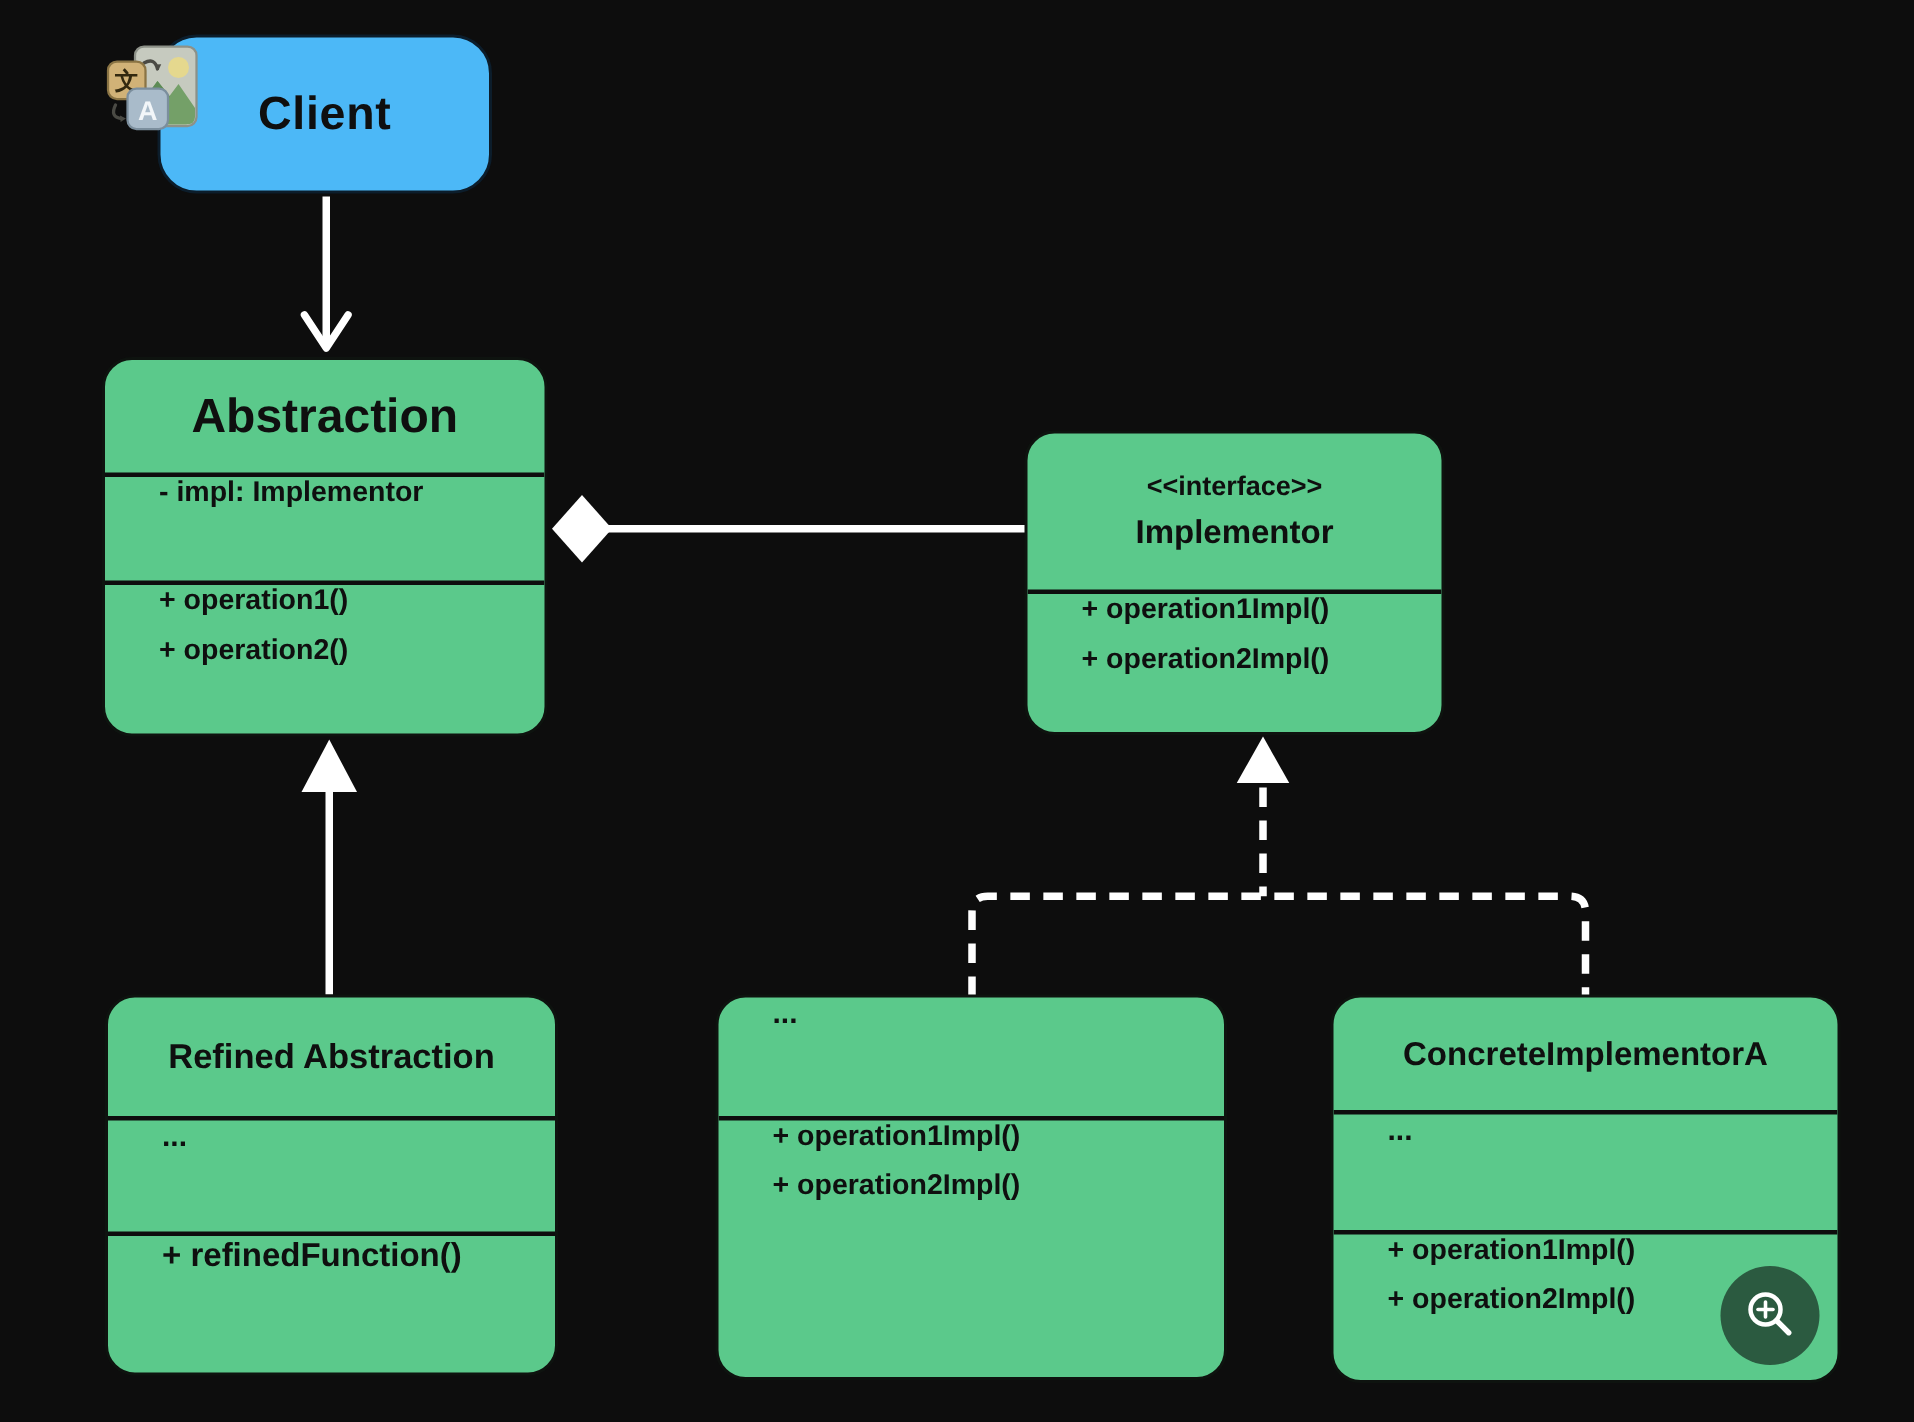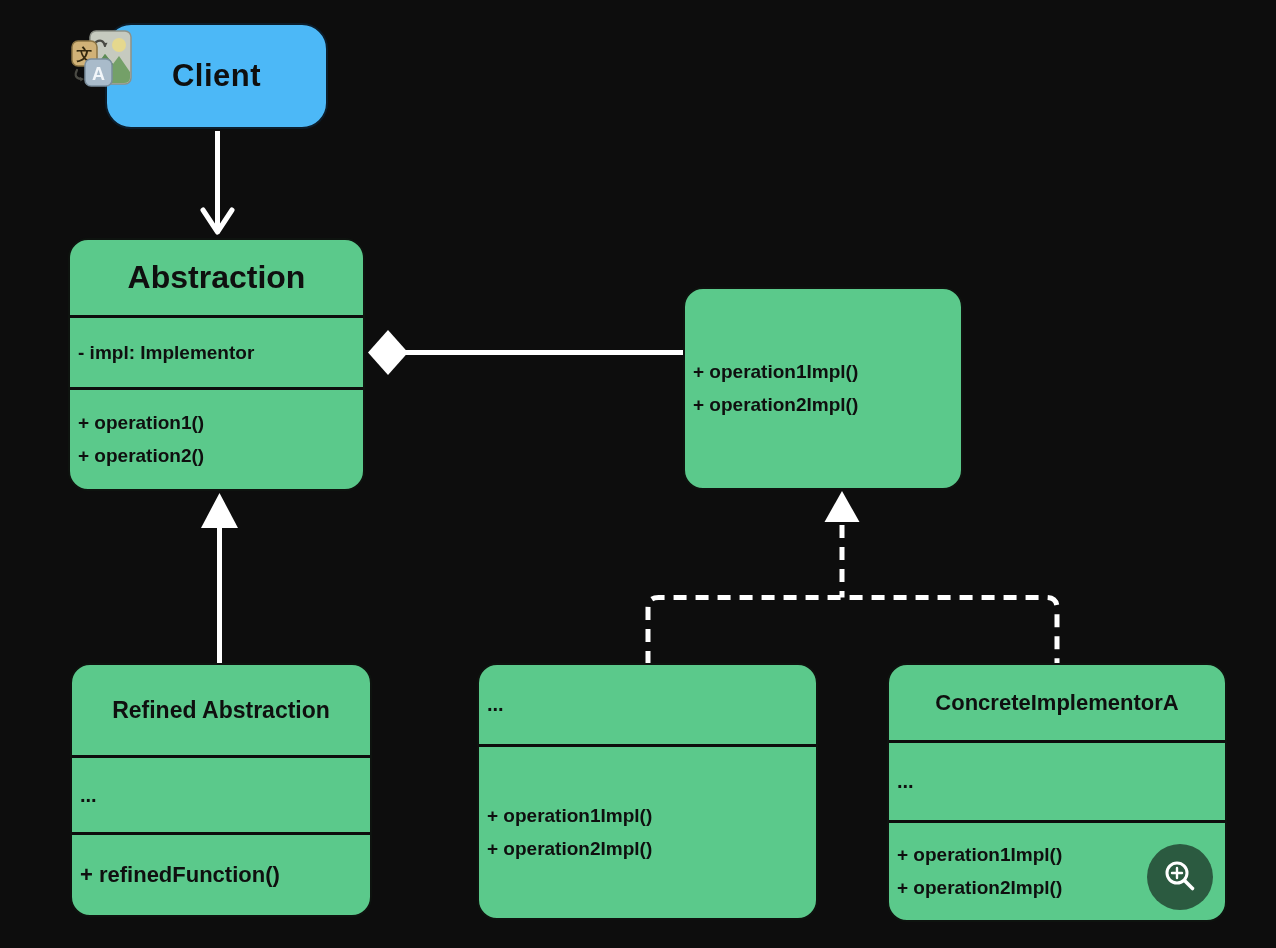--- a/index.html
+++ b/index.html
@@ -17,35 +17,35 @@
     border:2px solid #0e130f;
     border-radius:20px;
     box-sizing:border-box;
     display:flex;flex-direction:column;
     color:#0f0f0f;font-weight:700;
     overflow:hidden;
   }
   .sec{box-sizing:border-box;flex:0 0 auto;}
   .sec + .sec{border-top:3px solid #0d0d0d;}
   .sec.head{display:flex;flex-direction:column;align-items:center;justify-content:center;}
-  .sec.members{display:flex;flex-direction:column;justify-content:center;gap:11px;padding-left:8px;padding-right:8px;}
+  .sec.members{display:flex;flex-direction:column;gap:11px;padding-left:36px;padding-right:8px;}
   .sec.members .row{line-height:1.15;}
   #node-client{left:105px;top:23px;width:223px;height:106px;background:#4cb8f7;border-radius:26px;border-color:#0c1d2b;}
   #node-client .sec.head{flex:1;font-size:31px;letter-spacing:.5px;}
   #node-abstraction{left:68px;top:238px;width:297px;height:253px;}
   #node-abstraction .t{height:75px;font-size:32px;}
   #node-abstraction .a{height:72px;font-size:19px;}
   #node-abstraction .m{flex:1 1 auto;font-size:19px;}
   #node-implementor{left:683px;top:287px;width:280px;height:203px;}
   #node-implementor .t{height:104px;gap:7px;}
   #node-implementor .stereotype{font-size:18px;}
   #node-implementor .title{font-size:22px;}
   #node-implementor .m{flex:1 1 auto;font-size:19px;}
   #node-refined{left:70px;top:663px;width:302px;height:254px;}
-  #node-refined .t{height:90px;font-size:23px;}
+  #node-refined .t{height:79px;font-size:23px;}
   #node-refined .a{height:77px;font-size:20px;}
   #node-refined .m{flex:1 1 auto;font-size:22px;}
   #node-concrete-a{left:477px;top:663px;width:341px;height:257px;}
   #node-concrete-a .t{height:77px;font-size:22px;}
   #node-concrete-a .a{height:79px;font-size:20px;}
   #node-concrete-a .m{flex:1 1 auto;font-size:19px;}
   #node-concrete-b{left:887px;top:663px;width:340px;height:259px;}
   #node-concrete-b .t{height:75px;font-size:22px;}
   #node-concrete-b .a{height:80px;font-size:20px;}
   #node-concrete-b .m{flex:1 1 auto;font-size:19px;}
@@ -94,20 +94,24 @@
     <div class="sec members a">
       <div class="row">- impl: Implementor</div>
     </div>
     <div class="sec members m">
       <div class="row">+ operation1()</div>
       <div class="row">+ operation2()</div>
     </div>
   </div>
 
   <div class="node" id="node-implementor">
+    <div class="sec head t">
+      <div class="stereotype">&lt;&lt;interface&gt;&gt;</div>
+      <div class="title">Implementor</div>
+    </div>
     <div class="sec members m">
       <div class="row">+ operation1Impl()</div>
       <div class="row">+ operation2Impl()</div>
     </div>
   </div>
 
   <div class="node" id="node-refined">
     <div class="sec head t">Refined Abstraction</div>
     <div class="sec members a">
       <div class="row">...</div>

